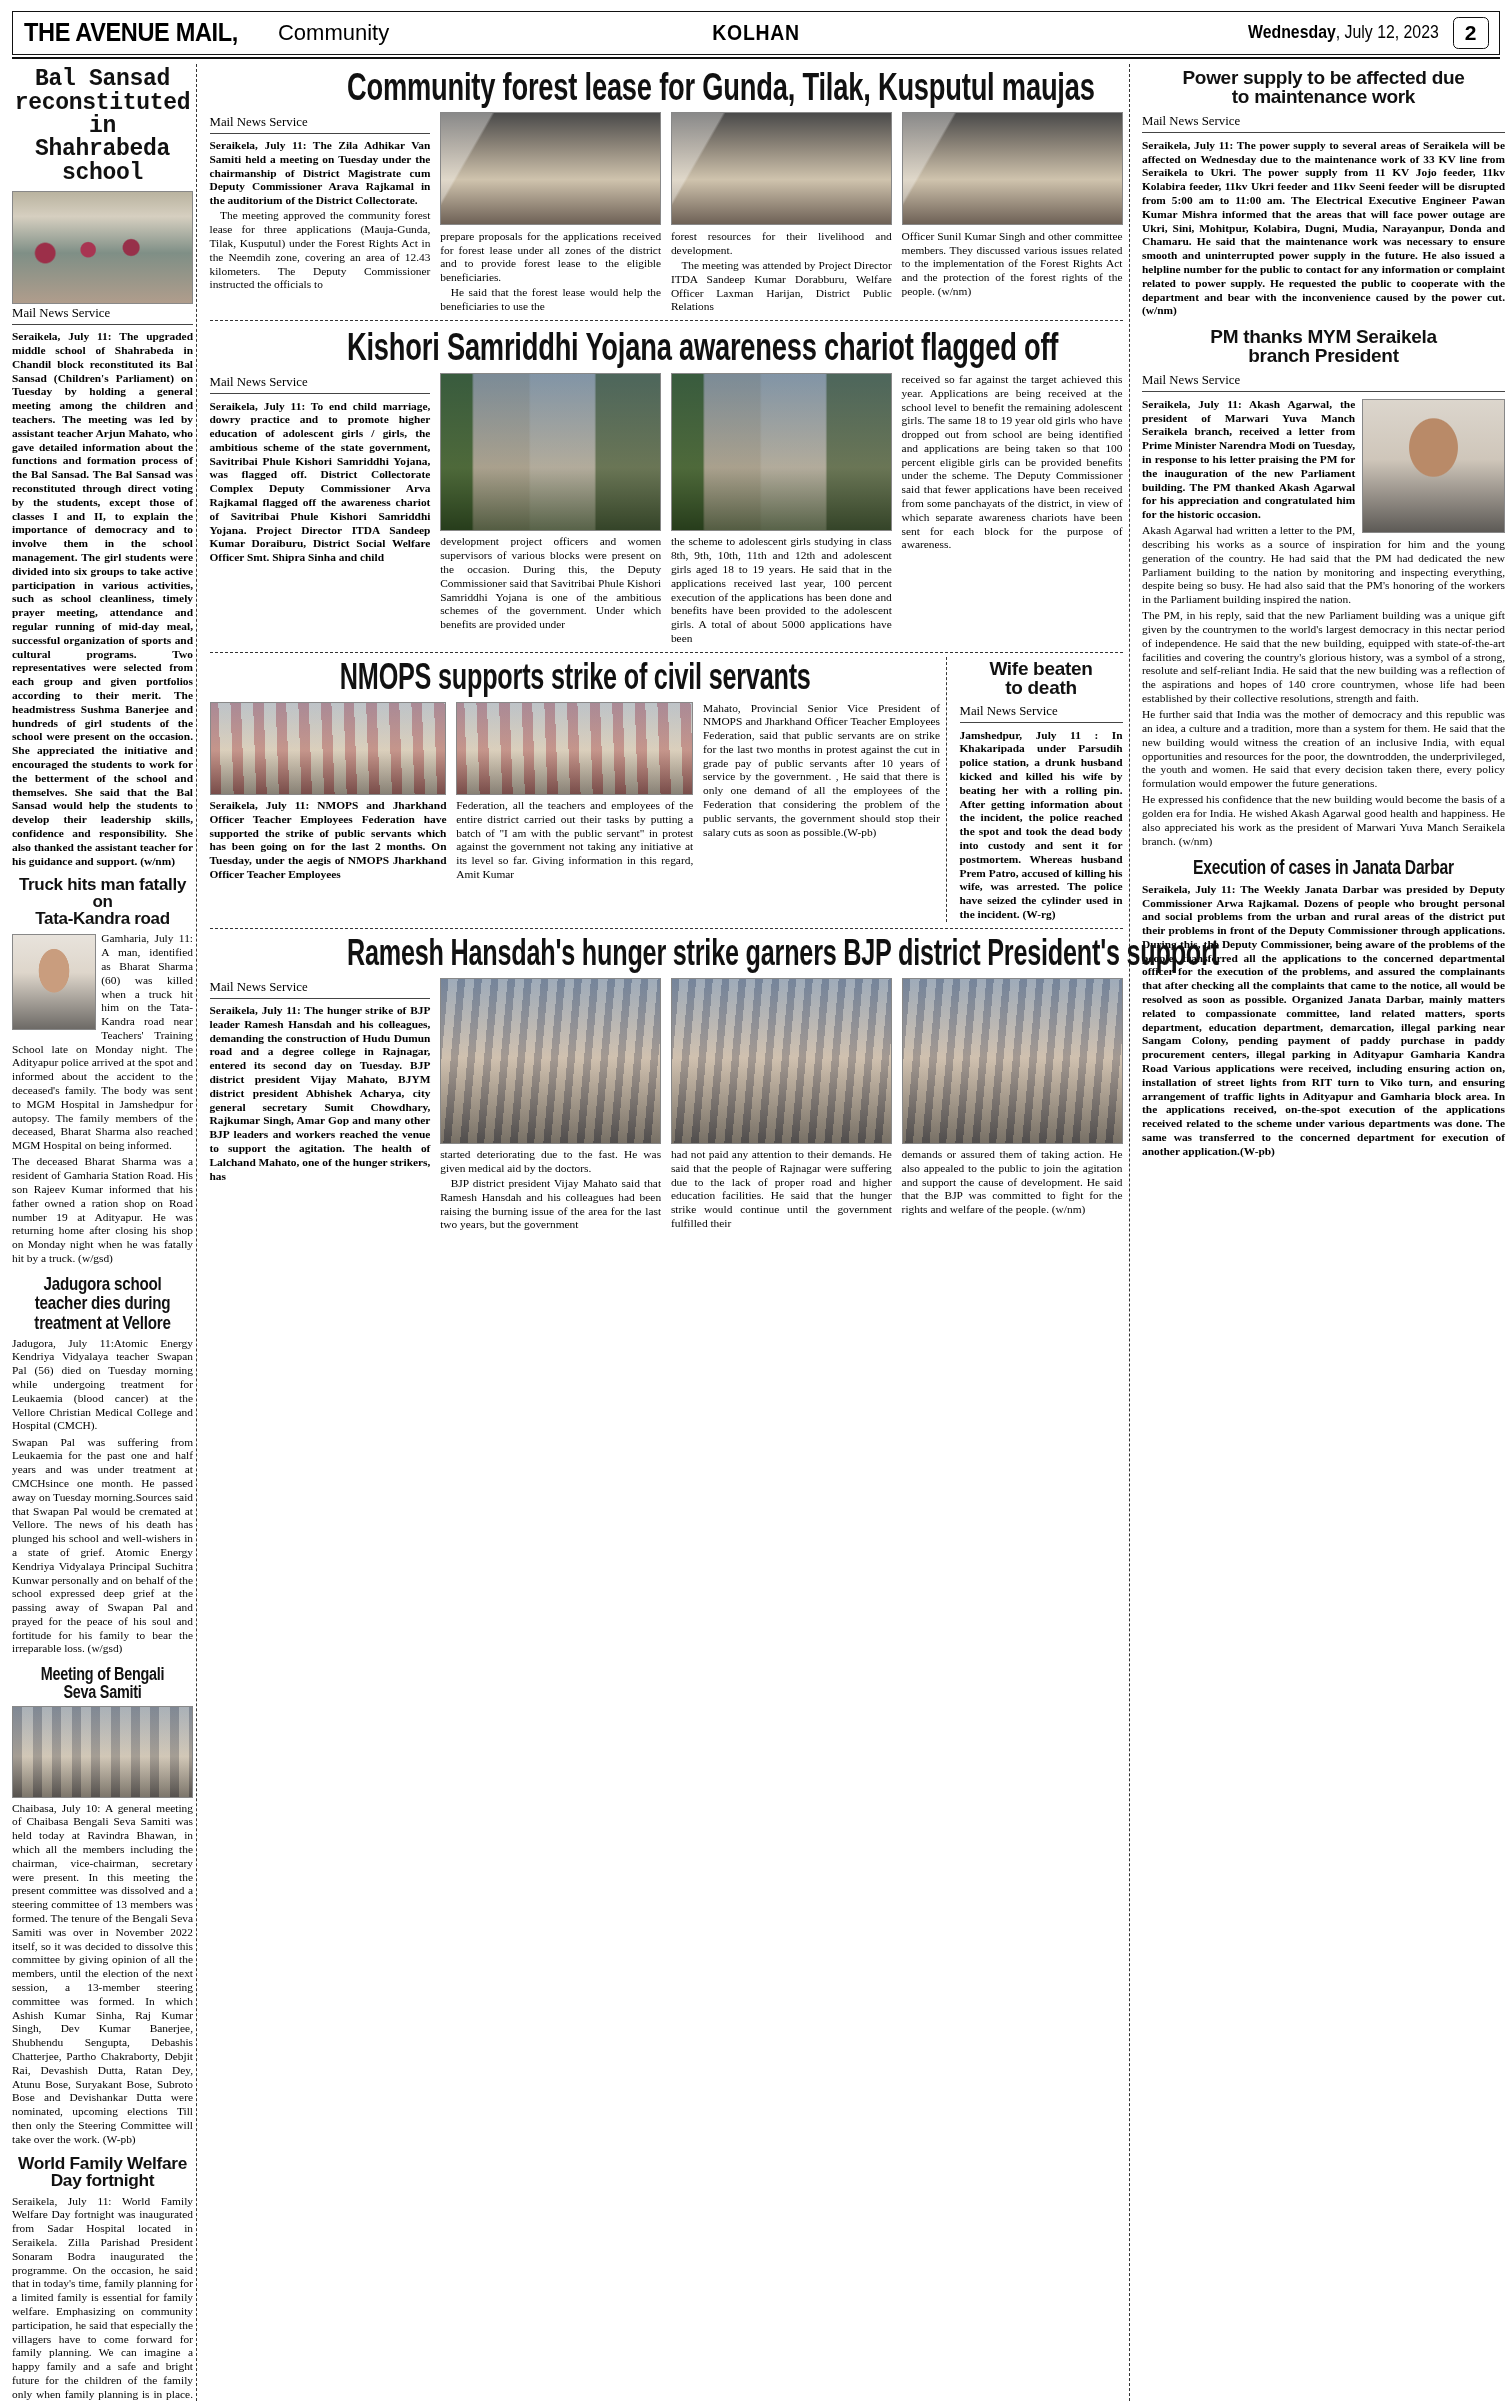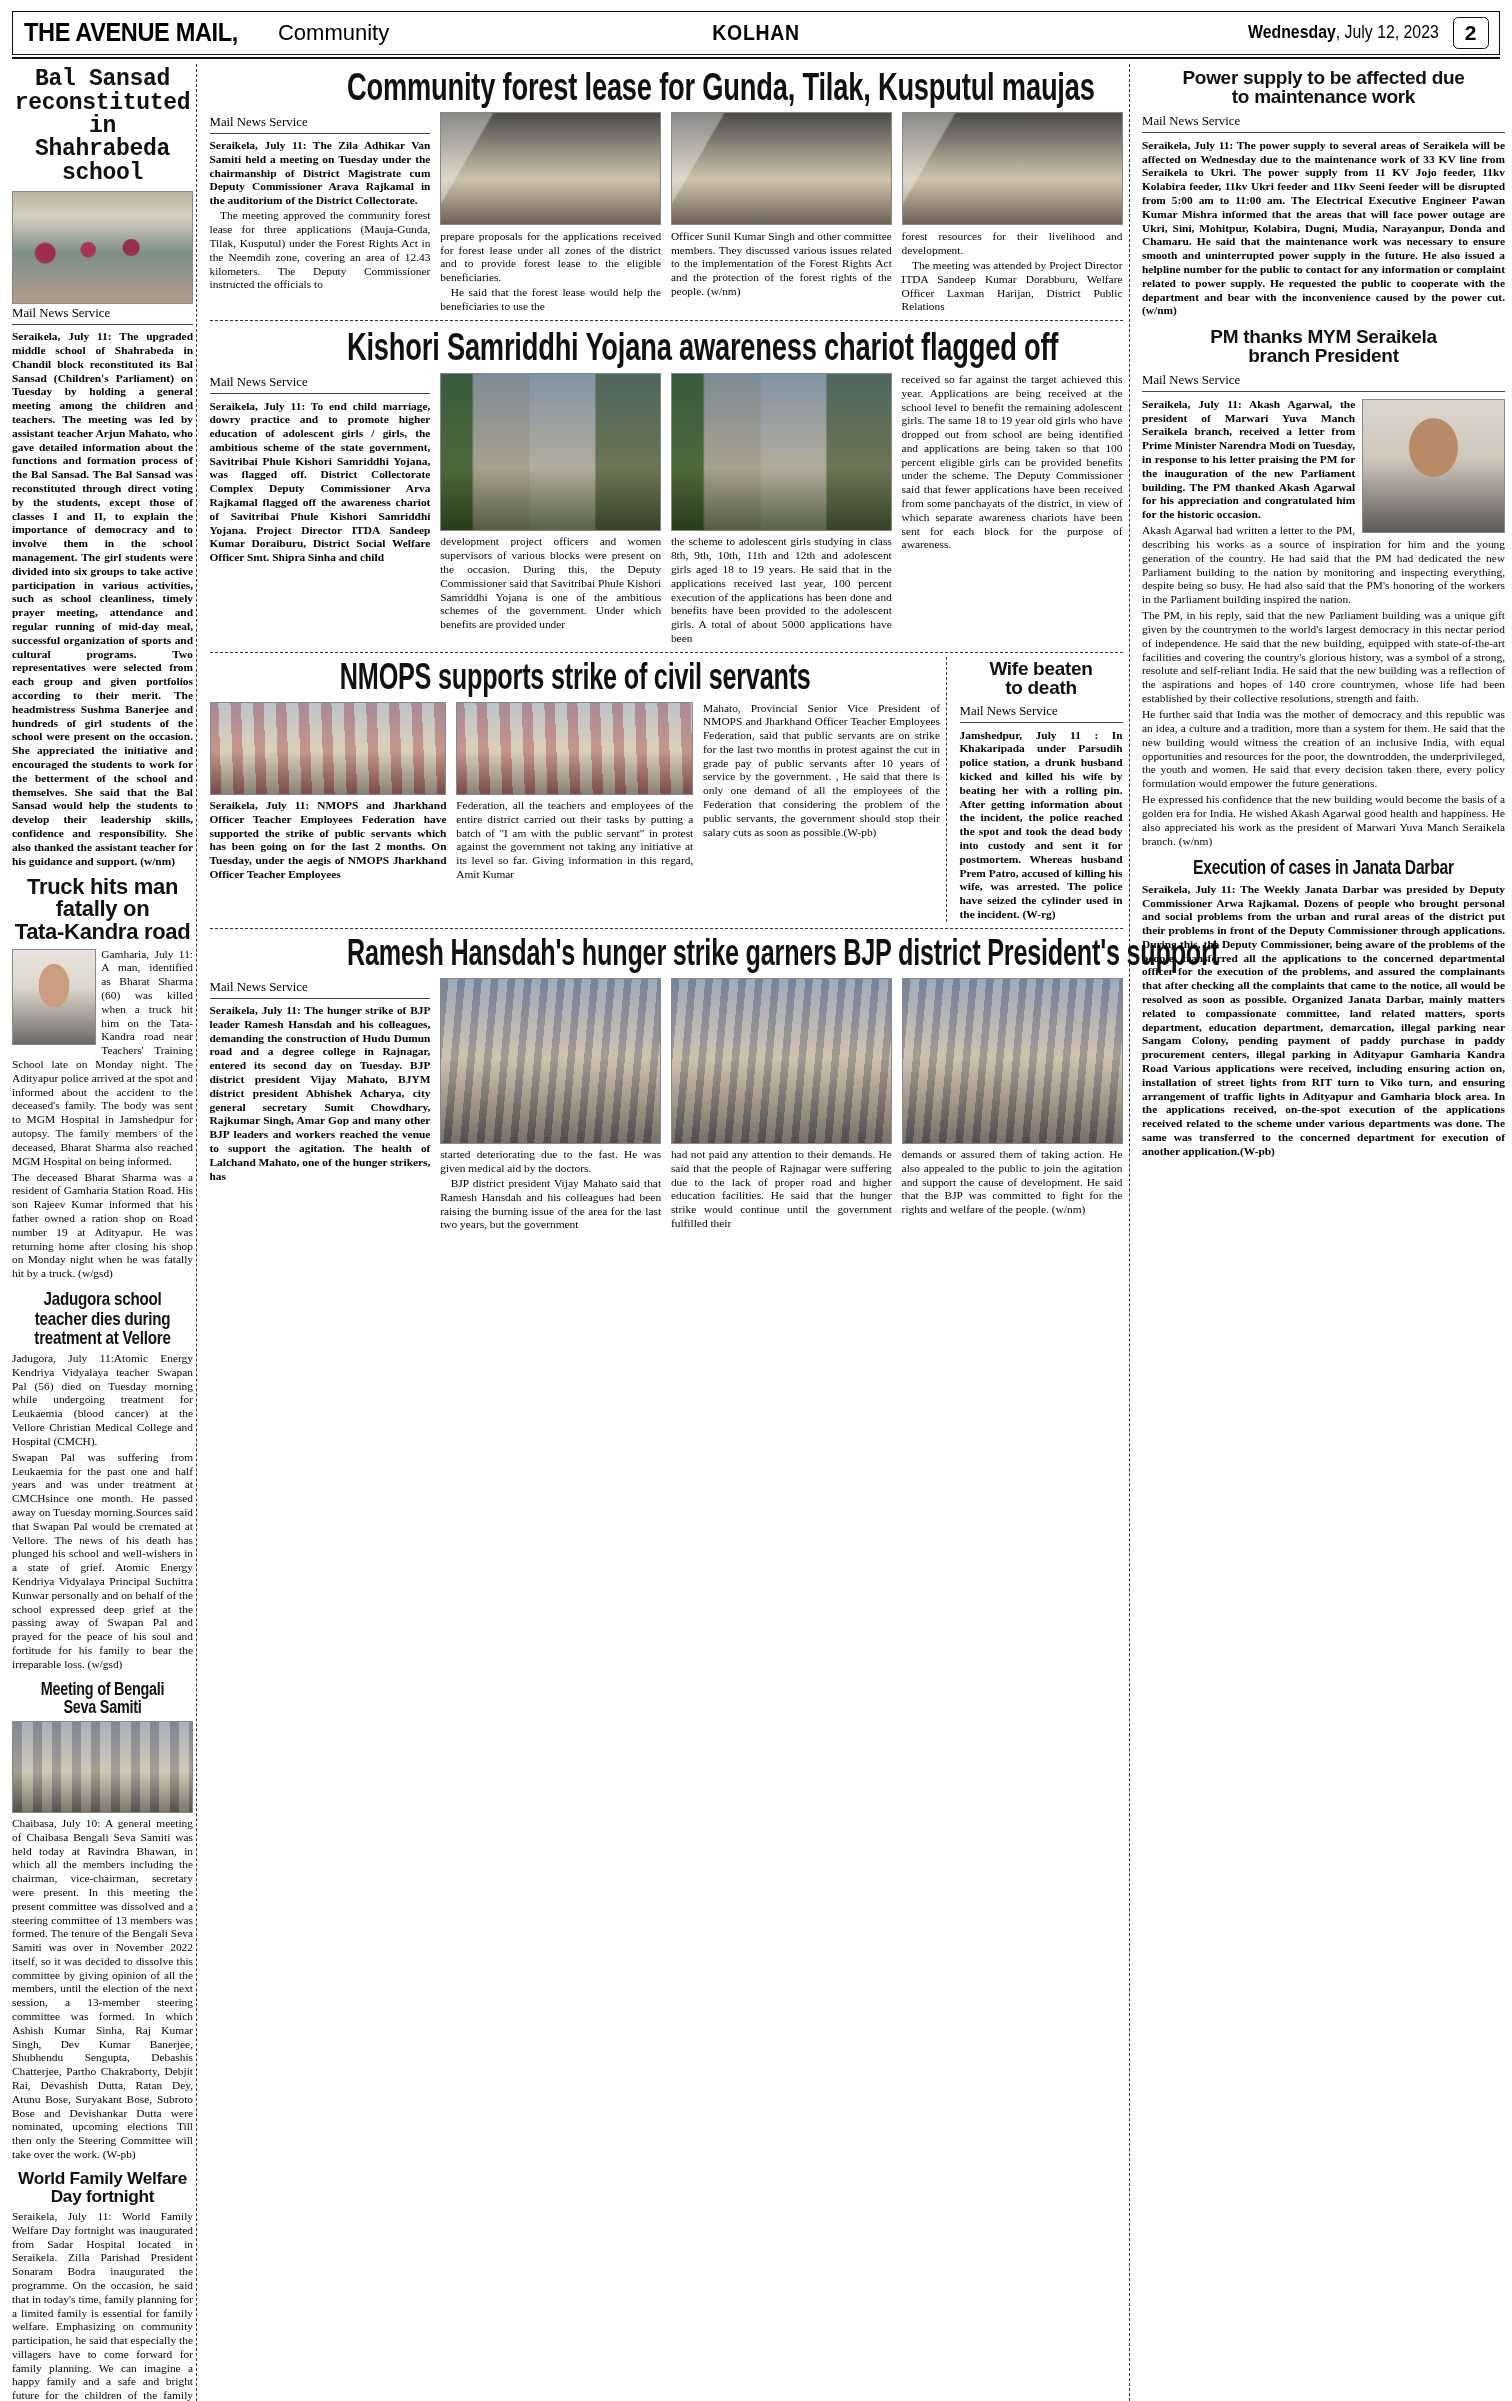--- a/index.html
+++ b/index.html
@@ -149,21 +149,21 @@
           <div>Shahrabeda school</div>
         </div>
         <div class="photo ph-students" style="height:113px;"></div>
         <div class="byline">Mail News Service</div>
         <div class="body">
           <span class="lead">Seraikela, July 11: The upgraded middle school of Shahrabeda in Chandil block reconstituted its Bal Sansad (Children's Parliament) on Tuesday by holding a general meeting among the children and teachers. The meeting was led by assistant teacher Arjun Mahato, who gave detailed information about the functions and formation process of the Bal Sansad. The Bal Sansad was reconstituted through direct voting by the students, except those of classes I and II, to explain the importance of democracy and to involve them in the school management. The girl students were divided into six groups to take active participation in various activities, such as school cleanliness, timely prayer meeting, attendance and regular running of mid-day meal, successful organization of sports and cultural programs. Two representatives were selected from each group and given portfolios according to their merit. The headmistress Sushma Banerjee and hundreds of girl students of the school were present on the occasion. She appreciated the initiative and encouraged the students to work for the betterment of the school and themselves. She said that the Bal Sansad would help the students to develop their leadership skills, confidence and responsibility. She also thanked the assistant teacher for his guidance and support. (w/nm)</span>
         </div>
       </div>
 
       <div style="margin-top:4.5px;">
-        <div class="hl" style="font-size:22px;padding:3px 0 4.5px 0;">
+        <div class="hl" style="font-size:17px;padding:3px 0 4.5px 0;">
           <div>Truck hits man fatally on</div>
           <div>Tata-Kandra road</div>
         </div>
         <div class="body">
           <div class="photo ph-portrait" style="height:96px;width:84px;float:left;margin:1.5px 5.3px 2.3px 0;"></div>
           <span>Gamharia, July 11: A man, identified as Bharat Sharma (60) was killed when a truck hit him on the Tata-Kandra road near Teachers' Training School late on Monday night. The Adityapur police arrived at the spot and informed about the accident to the deceased's family. The body was sent to MGM Hospital in Jamshedpur for autopsy. The family members of the deceased, Bharat Sharma also reached MGM Hospital on being informed.</span>
         </div>
         <div class="body" style="margin-top:2.3px;">The deceased Bharat Sharma was a resident of Gamharia Station Road. His son Rajeev Kumar informed that his father owned a ration shop on Road number 19 at Adityapur. He was returning home after closing his shop on Monday night when he was fatally hit by a truck. (w/gsd)</div>
       </div>
 
@@ -201,26 +201,26 @@
             <div class="body"><span class="lead">Seraikela, July 11: The Zila Adhikar Van Samiti held a meeting on Tuesday under the chairmanship of District Magistrate cum Deputy Commissioner Arava Rajkamal in the auditorium of the District Collectorate.</span></div>
             <div class="body" style="text-indent:10.5px;margin-top:1.5px;">The meeting approved the community forest lease for three applications (Mauja-Gunda, Tilak, Kusputul) under the Forest Rights Act in the Neemdih zone, covering an area of 12.43 kilometers. The Deputy Commissioner instructed the officials to</div>
           </div>
           <div>
             <div class="photo ph-meeting" style="height:113px;margin-bottom:4.5px;"></div>
             <div class="body">prepare proposals for the applications received for forest lease under all zones of the district and to provide forest lease to the eligible beneficiaries.</div>
             <div class="body" style="text-indent:10.5px;margin-top:1px;">He said that the forest lease would help the beneficiaries to use the</div>
           </div>
           <div>
             <div class="photo ph-meeting" style="height:113px;margin-bottom:4.5px;"></div>
-            <div class="body">Officer Sunil Kumar Singh and other committee members. They discussed various issues related to the implementation of the Forest Rights Act and the protection of the forest rights of the people. (w/nm)</div>
-          </div>
-          <div>
-            <div class="photo ph-meeting" style="height:113px;margin-bottom:4.5px;"></div>
             <div class="body">forest resources for their livelihood and development.</div>
             <div class="body" style="text-indent:10.5px;margin-top:1.5px;">The meeting was attended by Project Director ITDA Sandeep Kumar Dorabburu, Welfare Officer Laxman Harijan, District Public Relations</div>
+          </div>
+          <div>
+            <div class="photo ph-meeting" style="height:113px;margin-bottom:4.5px;"></div>
+            <div class="body">Officer Sunil Kumar Singh and other committee members. They discussed various issues related to the implementation of the Forest Rights Act and the protection of the forest rights of the people. (w/nm)</div>
           </div>
         </div>
       </div>
 
       <div class="hdash" style="margin:6px 0 4.5px 0;"></div>
 
       <div>
         <div class="hl cond" style="font-size:39px;padding:1.5px 0 6px 0;">Kishori Samriddhi Yojana awareness chariot flagged off</div>
         <div style="display:grid;grid-template-columns:1fr 1fr 1fr 1fr;gap:9.8px;">
           <div>

